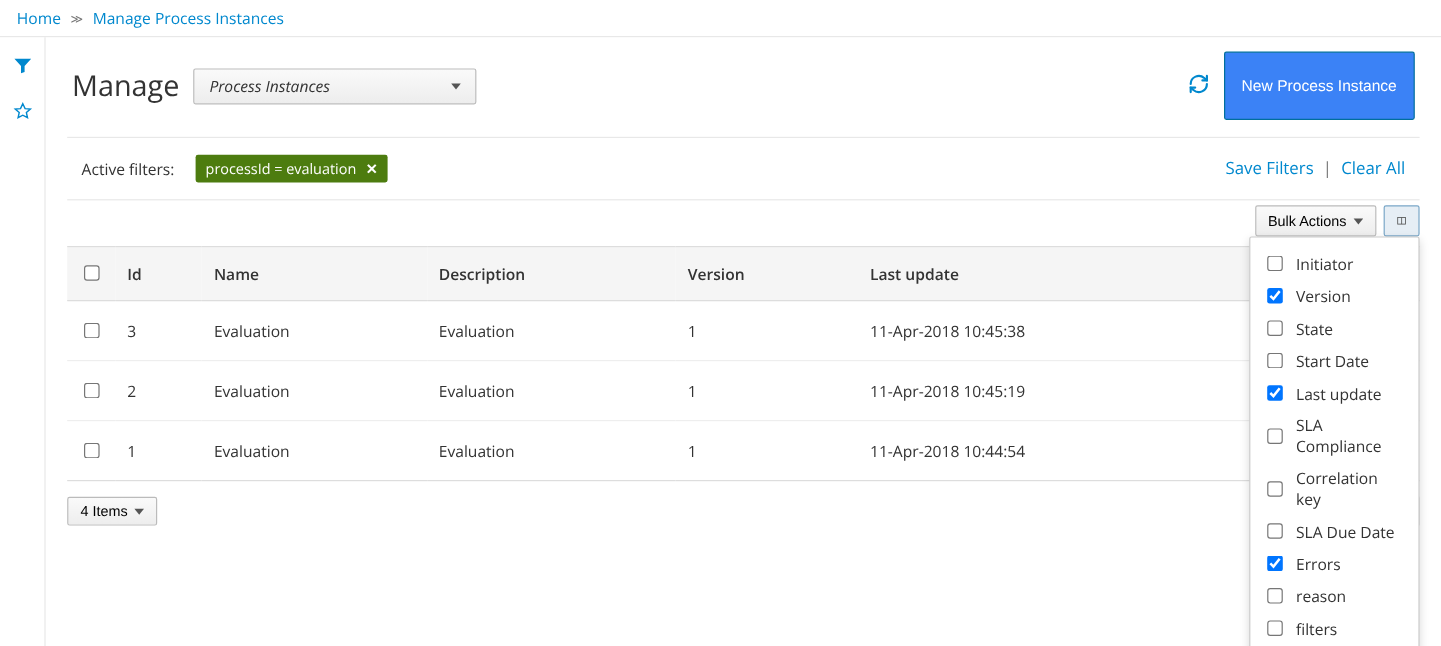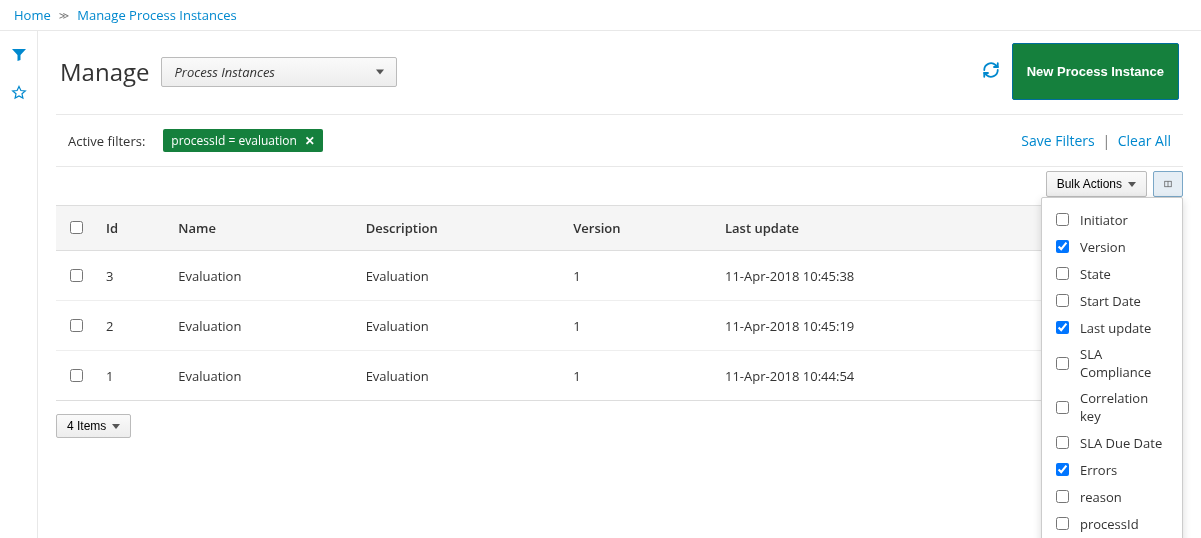--- a/index.html
+++ b/index.html
@@ -75,41 +75,41 @@
     border-top: 5px solid #555;
   }
   .header-right {
     margin-left: auto;
     display: flex;
     align-items: center;
     gap: 12px;
   }
   .refresh-icon { color:#0088ce; cursor:pointer; }
   .btn-primary {
-    background: #15803d;
+    background: #3b82f6;
     border: 1px solid #006e9c;
     color: #fff;
     padding: 20px 14px;
     border-radius: 2px;
     font-size: 13px;
-    font-weight: 700;
+    font-weight: 400;
     cursor: pointer;
   }
 
   .hr { border-top: 1px solid #e8e8e8; margin: 0 6px; }
 
   .filter-row {
     display: flex;
     align-items: center;
     padding: 14px 18px;
     gap: 18px;
   }
   .filter-label { color: #333; }
   .chip {
-    background: #15803d;
+    background: #4d7c0f;
     color: #fff;
     border-radius: 2px;
     padding: 3px 8px;
     font-size: 12px;
     display: inline-flex;
     align-items: center;
     gap: 8px;
   }
   .chip .x { cursor: pointer; font-weight: bold; }
   .filter-right { margin-left: auto; font-size: 14px; }
@@ -324,21 +324,21 @@
           <label class="opt">
             <input type="checkbox" checked="" style="">
             <span>Errors</span>
           </label>
           <label class="opt">
             <input type="checkbox" style="">
             <span>reason</span>
           </label>
           <label class="opt">
             <input type="checkbox" style="">
-            <span>processId</span>
+            <span>filters</span>
           </label>
           <label class="opt">
             <input type="checkbox" style="">
             <span>initiator</span>
           </label>
         </div>
     </div>
 
     <table class="data">
       <thead>

